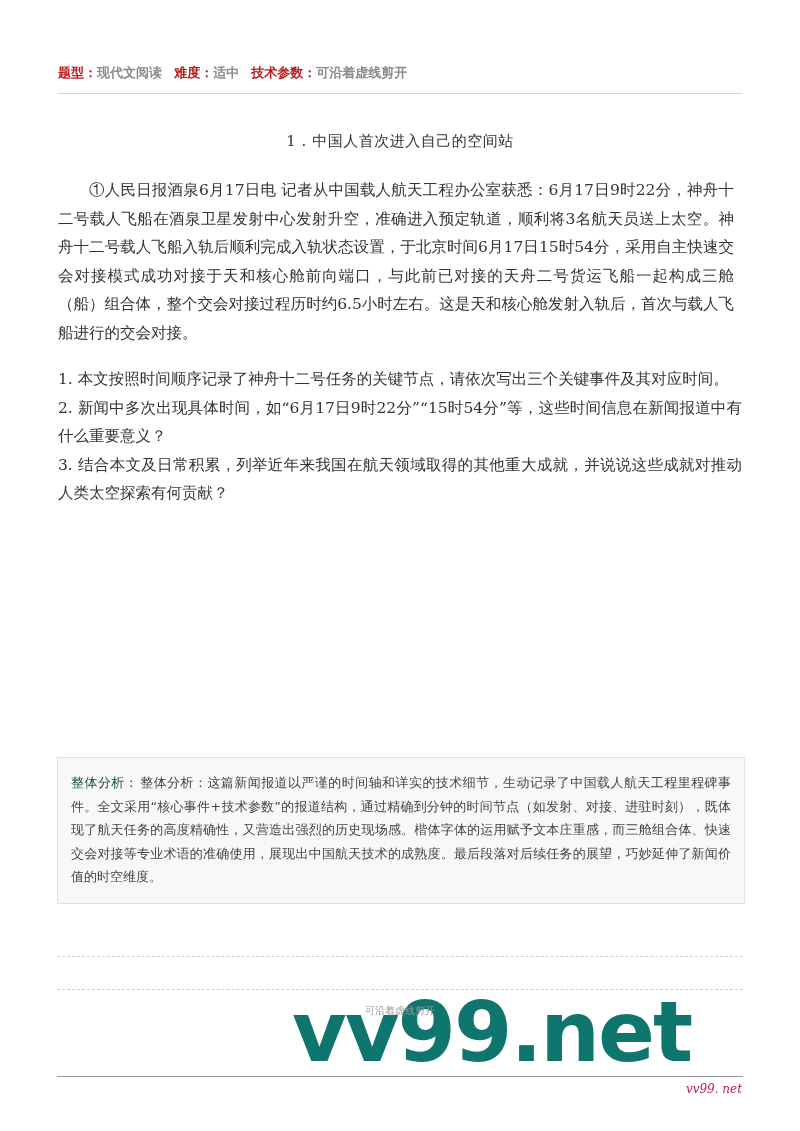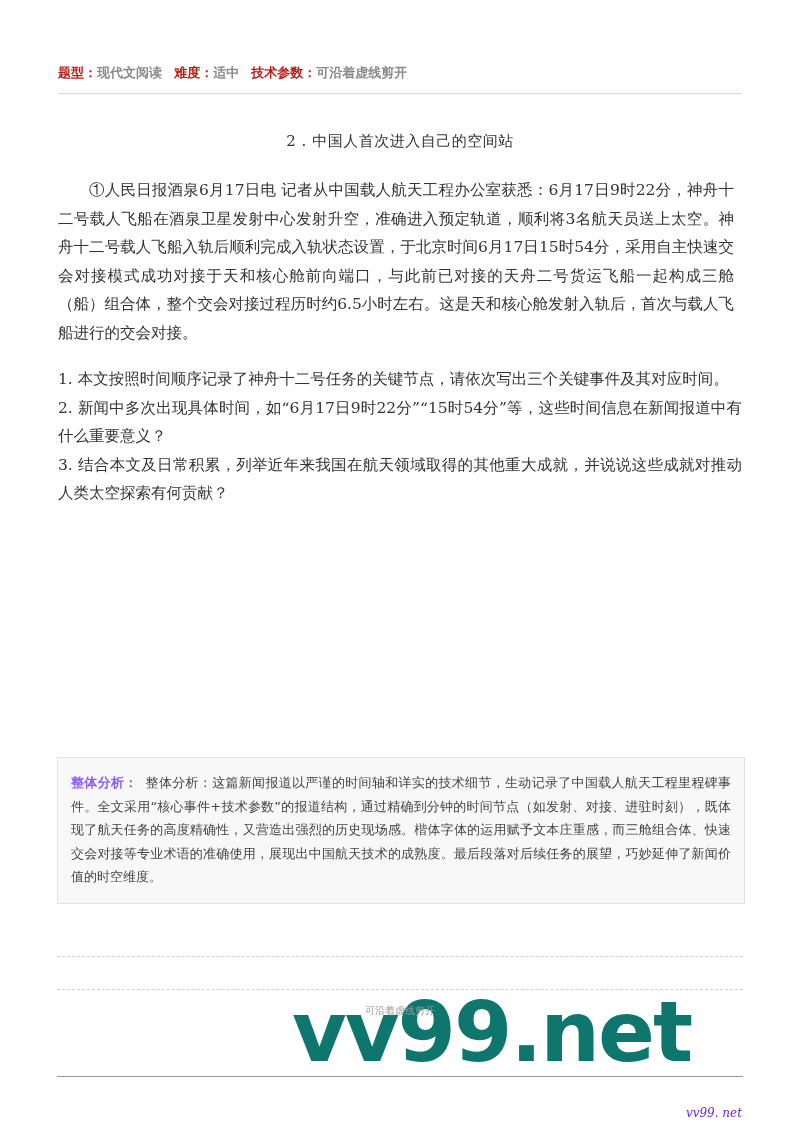--- a/index.html
+++ b/index.html
@@ -79,23 +79,23 @@
       padding: 13px 13px 14px 13px;
       background: #f8f8f8;
       border: 1px solid #e2e2e2;
       font-family: "DejaVu Sans", "Liberation Sans", sans-serif;
       font-size: 13px;
       line-height: 23.5px;
       color: #444;
       text-align: justify;
     }
     .analysis-box .analysis-label {
-      font-weight: bold;
-      color: #8b5cf6;
-      margin-right: 8px;
+      font-weight: normal;
+      color: #14532d;
+      margin-right: 2px;
     }
     .dash-line {
       position: absolute;
       left: 57px;
       width: 686px;
       height: 0;
       border-top: 1px dashed #cfcfcf;
     }
     .cut-hint {
       position: absolute;
@@ -129,35 +129,34 @@
       height: 1px;
       background: #9a9a9a;
     }
     .footer-site {
       position: absolute;
       right: 58px;
       top: 1082px;
       font-family: "DejaVu Serif", "Liberation Serif", serif;
       font-style: italic;
       font-size: 12px;
-      color: #6d28d9;
-      margin-top: 24px;
+      color: #be185d;
     }
   </style>
 </head>
 <body>
 
 <div class="meta-bar">
   <span class="meta-label">题型：</span><span class="meta-value">现代文阅读</span>
   <span class="meta-label">难度：</span><span class="meta-value">适中</span>
   <span class="meta-label">技术参数：</span><span class="meta-value">可沿着虚线剪开</span>
 </div>
 <div class="header-rule"></div>
 
-<div class="title">2 . 中国人首次进入自己的空间站</div>
+<div class="title">1 . 中国人首次进入自己的空间站</div>
 
 <div class="content">
   <p class="para">①人民日报酒泉6月17日电 记者从中国载人航天工程办公室获悉：6月17日9时22分，神舟十二号载人飞船在酒泉卫星发射中心发射升空，准确进入预定轨道，顺利将3名航天员送上太空。神舟十二号载人飞船入轨后顺利完成入轨状态设置，于北京时间6月17日15时54分，采用自主快速交会对接模式成功对接于天和核心舱前向端口，与此前已对接的天舟二号货运飞船一起构成三舱（船）组合体，整个交会对接过程历时约6.5小时左右。这是天和核心舱发射入轨后，首次与载人飞船进行的交会对接。</p>
 
   <div class="questions">
     <p class="question">1. 本文按照时间顺序记录了神舟十二号任务的关键节点，请依次写出三个关键事件及其对应时间。</p>
     <p class="question">2. 新闻中多次出现具体时间，如“6月17日9时22分”“15时54分”等，这些时间信息在新闻报道中有什么重要意义？</p>
     <p class="question">3. 结合本文及日常积累，列举近年来我国在航天领域取得的其他重大成就，并说说这些成就对推动人类太空探索有何贡献？</p>
   </div>
 </div>

